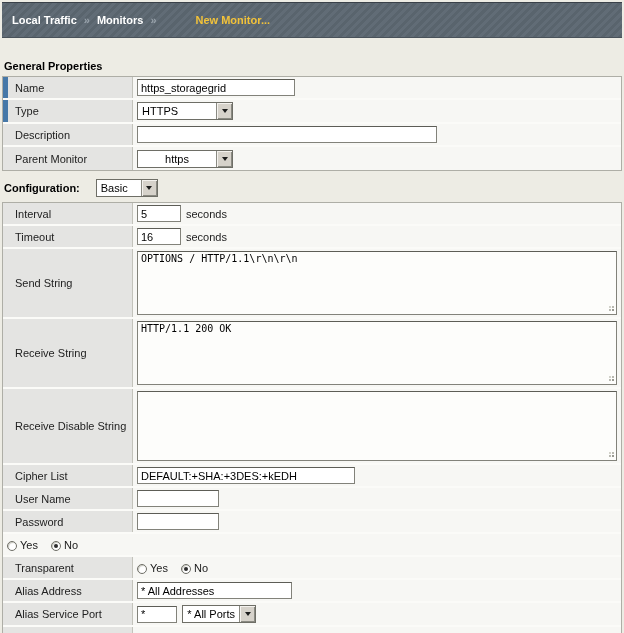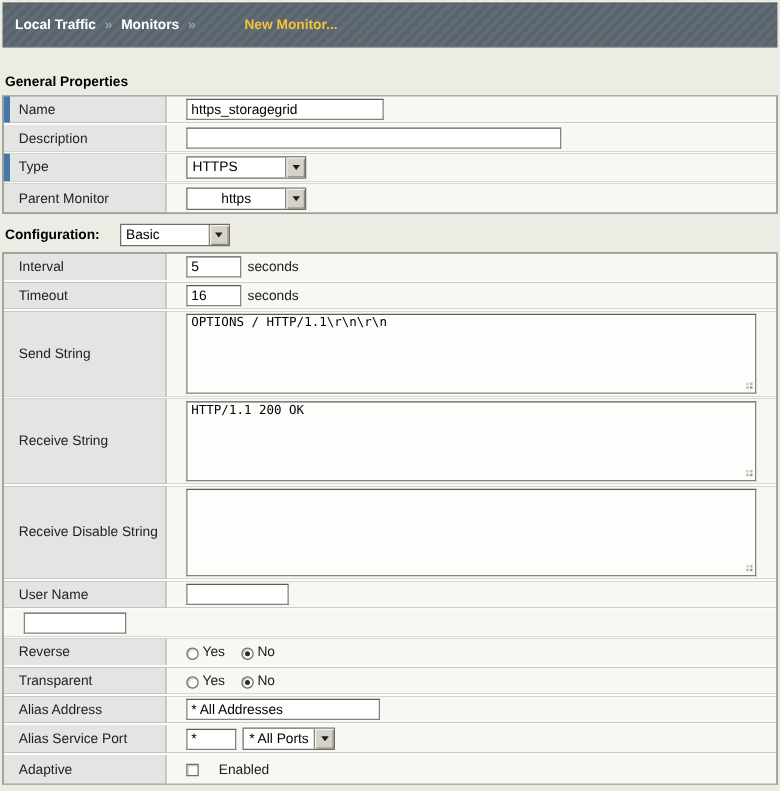--- a/index.html
+++ b/index.html
@@ -34,21 +34,21 @@
   .config-line {
     display:flex; align-items:center; gap:16px;
     margin:8px 0 5px 2px;
   }
   .config-line .cfg-lbl { font-weight:bold; color:#000; }
 
   
   .form-table {
     width:620px;
     border:1px solid #aeaea6;
-    background:#404040;
+    background:#3b82f6;
     margin-bottom:2px;
   }
   .row { display:flex; border-bottom:2px solid #fbfbf8; min-height:23px; }
   .row:last-child { border-bottom:none;text-align:center; }
   .label-cell {
     width:130px; flex:0 0 130px;
     background:#e4e4e2;
     border-right:1px solid #c3c3bb;
     display:flex; align-items:center;
     padding-left:12px;
@@ -56,21 +56,21 @@
     color:#222;
   }
   .req-bar {
     position:absolute; left:0; top:0; bottom:0; width:5px;
     background:#4678a8;
   }
   .value-cell {
     flex:1;
     background:#f7f7f4;
     display:flex; align-items:center;
-    padding:2px 16px;
+    padding:2px 4px;
     gap:5px;
   }
   .value-cell.top { align-items:flex-end; }
 
   
   .ti {
     height:17px;
     border:1px solid #82827a;
     border-top-color:#5d5d56;
     background:#fff;
@@ -97,21 +97,21 @@
     border-left:1px solid #8a8a82;
     box-shadow:inset 1px 1px 0 #f4f2ee, inset -1px -1px 0 #8a8a82;
     display:flex; align-items:center; justify-content:center;
   }
   .dd-arrow {
     width:0; height:0;
     border-left:3px solid transparent;
     border-right:3px solid transparent;
     border-top:4px solid #1c1c1c;
   }
-  .dd96{width:96px;} .dd70{width:88px;} .dd74{width:74px;text-align:right;}
+  .dd96{width:96px;} .dd70{width:62px;} .dd74{width:74px;text-align:right;}
 
   .ta-wrap { position:relative; width:100%; }
   textarea {
     width:100%; display:block;
     background:#fdfdfb;
     border:1px solid #82827a;
     border-top-color:#5d5d56;
     font-family:"DejaVu Sans Mono", monospace;
     font-size:10px;
     color:#000;
@@ -162,38 +162,38 @@
     <div class="label-cell">
       <span class="req-bar"></span>
       <span>Name</span>
     </div>
     <div class="value-cell">
       <input type="text" class="ti w158" value="https_storagegrid" style="">
     </div>
   </div>
   <div class="row">
     <div class="label-cell">
-      <span>Description</span>
-    </div>
-    <div class="value-cell">
-      <input type="text" class="ti w300" value="" style="">
-    </div>
-  </div>
-  <div class="row">
-    <div class="label-cell">
       <span class="req-bar"></span>
       <span>Type</span>
     </div>
     <div class="value-cell">
       <div class="dd dd96">
         <span class="dd-text">HTTPS</span>
         <span class="dd-btn">
             <span class="dd-arrow"></span>
           </span>
       </div>
+    </div>
+  </div>
+  <div class="row">
+    <div class="label-cell">
+      <span>Description</span>
+    </div>
+    <div class="value-cell">
+      <input type="text" class="ti w300" value="" style="">
     </div>
   </div>
   <div class="row">
     <div class="label-cell">
       <span>Parent Monitor</span>
     </div>
     <div class="value-cell">
       <div class="dd dd96">
         <span class="dd-text">https</span>
         <span class="dd-btn">
@@ -265,40 +265,48 @@
       <span>Receive Disable String</span>
     </div>
     <div class="value-cell top">
       <div class="ta-wrap">
         <textarea class="ta68" style=""></textarea>
         <span class="grip"></span>
       </div>
     </div>
   </div>
 
+  <div class="row">
+    <div class="label-cell">
+      <span>Cipher List</span>
+    </div>
+    <div class="value-cell">
+      <input type="text" class="ti w218" value="DEFAULT:+SHA:+3DES:+kEDH" style="">
+    </div>
+  </div>
 
   <div class="row">
     <div class="label-cell">
       <span>User Name</span>
     </div>
     <div class="value-cell">
       <input type="text" class="ti w82" value="" style="">
     </div>
   </div>
 
   <div class="row">
+    <div class="label-cell">
+      <span>Password</span>
+    </div>
     <div class="value-cell">
       <input type="password" class="ti w82" value="" style="">
     </div>
   </div>
 
   <div class="row">
-    <div class="label-cell">
-      <span>Reverse</span>
-    </div>
     <div class="value-cell">
       <span class="radio-opt">
         <span class="radio"></span>
         <span>Yes</span>
       </span>
       <span class="radio-opt">
         <span class="radio checked"></span>
         <span>No</span>
       </span>
     </div>

